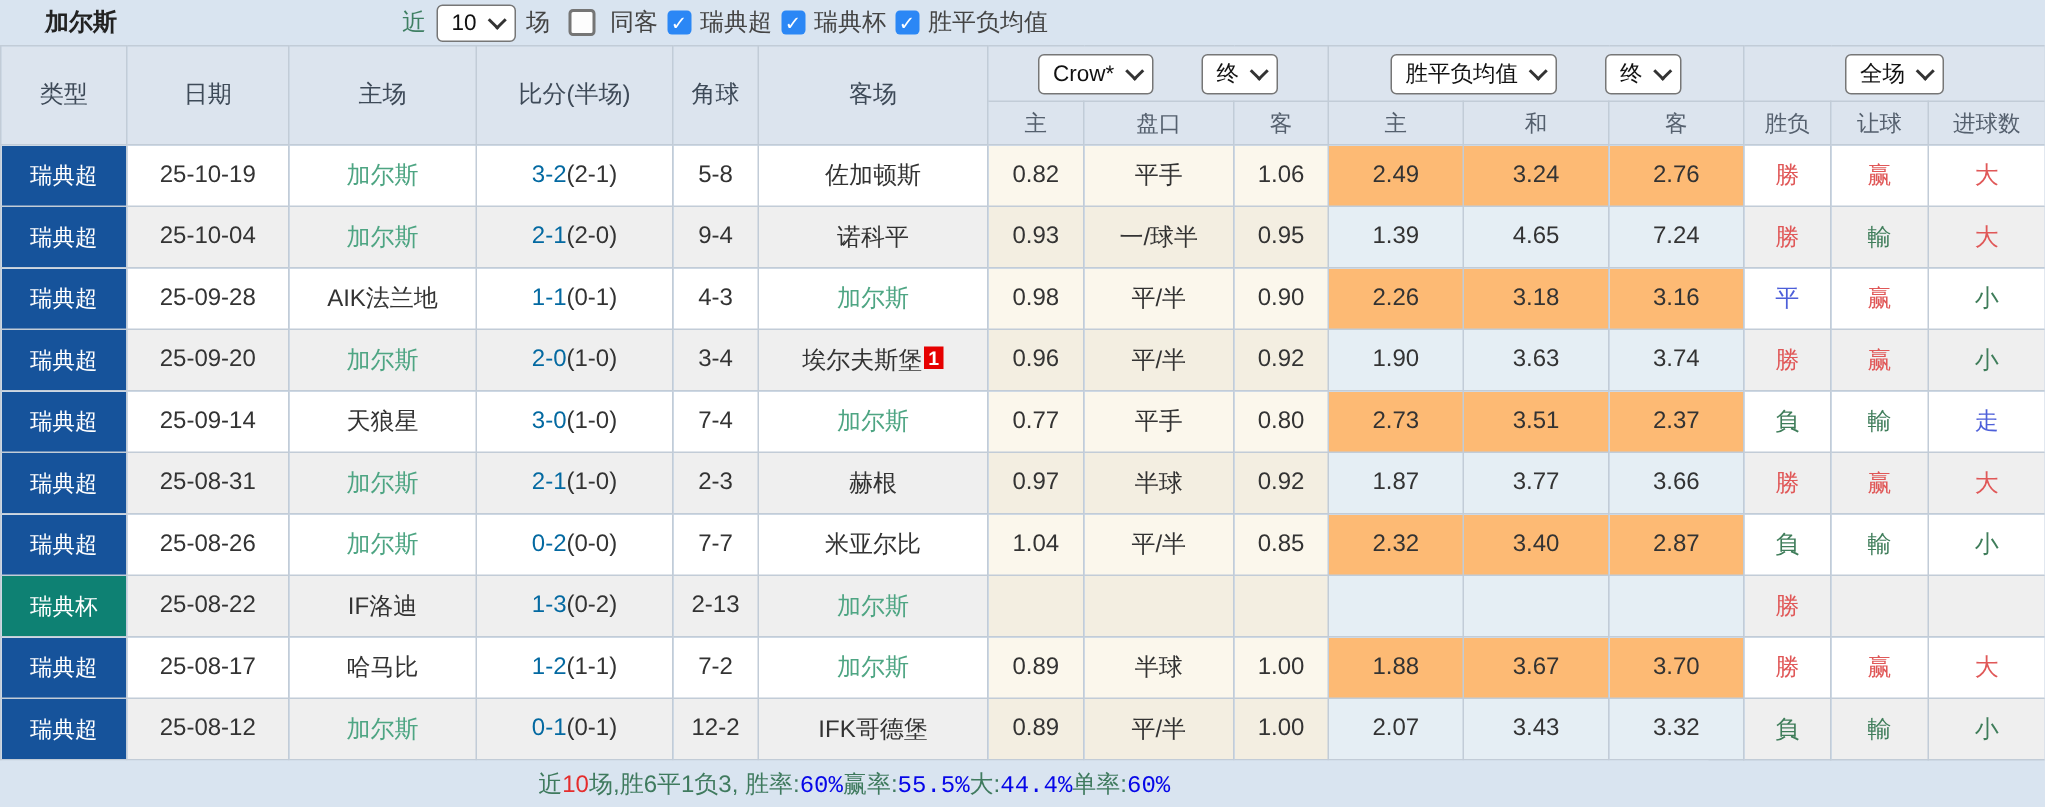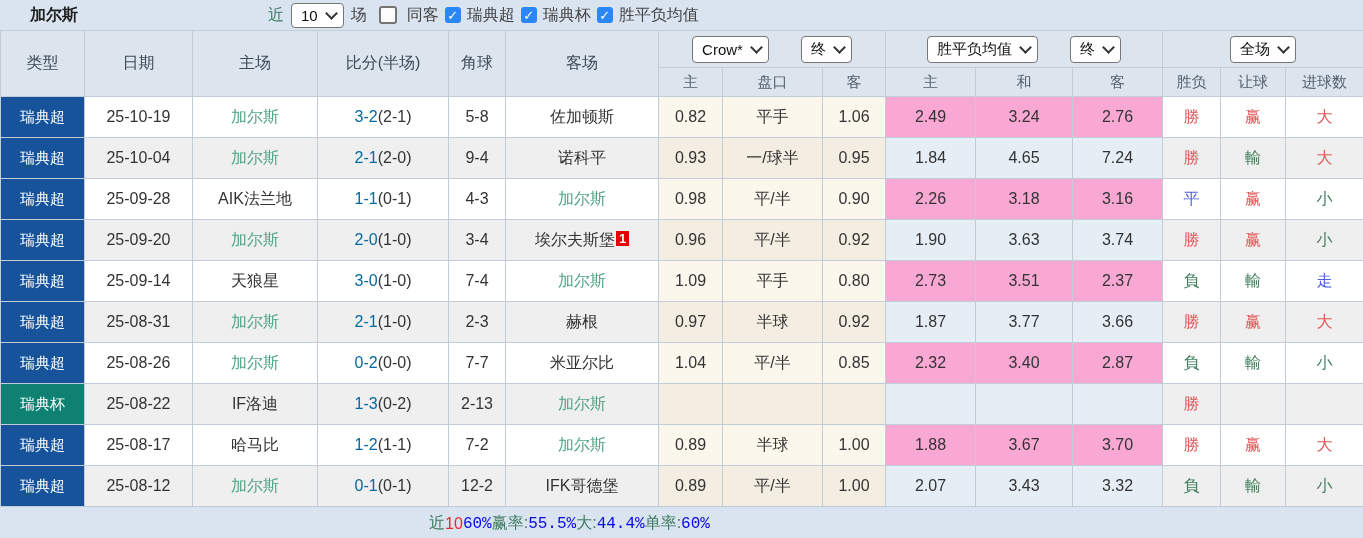--- a/index.html
+++ b/index.html
@@ -49,21 +49,21 @@
   tbody td{font-size:16px;color:#333;}
 
   td.type{color:#fff;font-size:15px;}
   td.type.super{background:#16539b;}
   td.type.cup{background:#0e8173;}
 
   tr.odd  td.plain{background:#ffffff;margin-left:44px;}
   tr.even td.plain{background:#efefef;}
   tr.odd  td.asian{background:#fbf7ec;}
   tr.even td.asian{background:#f3eee1;}
-  tr.odd  td.euro{background:#f9a8d4;}
+  tr.odd  td.euro{background:#fdba74;}
   tr.even td.euro{background:#e5eef4;}
 
   .hl-team{color:#4ea583;}
   .score-main{color:#0369a1;}
   .score-half{color:#333;text-align:center;}
   .away-badge{
     display:inline-block;background:#e60000;color:#fff;font-size:13px;
     line-height:15px;padding:0 3px;margin-left:1px;vertical-align:2px;font-weight:bold;
   }
   .res-red{color:#e05858;}
@@ -194,21 +194,21 @@
         <tr class="even">
           <td class="type super">瑞典超</td>
           <td class="plain">25-10-04</td>
           <td class="plain"><span class="hl-team">加尔斯</span></td>
           <td class="plain"><span class="score-main">2-1</span><span class="score-half">(2-0)</span></td>
           <td class="plain">9-4</td>
           <td class="plain"><span>诺科平</span></td>
           <td class="asian">0.93</td>
           <td class="asian">一/球半</td>
           <td class="asian">0.95</td>
-          <td class="euro">1.84</td>
+          <td class="euro">1.39</td>
           <td class="euro">4.65</td>
           <td class="euro">7.24</td>
           <td class="plain res-red">勝</td>
           <td class="plain res-green">輸</td>
           <td class="plain res-red">大</td>
         </tr>
         <tr class="odd">
           <td class="type super">瑞典超</td>
           <td class="plain">25-09-28</td>
           <td class="plain"><span>AIK法兰地</span></td>
@@ -242,21 +242,21 @@
           <td class="plain res-red">赢</td>
           <td class="plain res-green">小</td>
         </tr>
         <tr class="odd">
           <td class="type super">瑞典超</td>
           <td class="plain">25-09-14</td>
           <td class="plain"><span>天狼星</span></td>
           <td class="plain"><span class="score-main">3-0</span><span class="score-half">(1-0)</span></td>
           <td class="plain">7-4</td>
           <td class="plain"><span class="hl-team">加尔斯</span></td>
-          <td class="asian">1.09</td>
+          <td class="asian">0.77</td>
           <td class="asian">平手</td>
           <td class="asian">0.80</td>
           <td class="euro">2.73</td>
           <td class="euro">3.51</td>
           <td class="euro">2.37</td>
           <td class="plain res-green">負</td>
           <td class="plain res-green">輸</td>
           <td class="plain res-blue">走</td>
         </tr>
         <tr class="even">
@@ -343,20 +343,21 @@
           <td class="plain res-green">負</td>
           <td class="plain res-green">輸</td>
           <td class="plain res-green">小</td>
         </tr>
       </tbody>
   </table>
 
   <div class="footer">
       <span class="f-label">近</span>
       <span class="f-red">10</span>
+      <span class="f-label">场,胜6平1负3, 胜率:</span>
       <span class="f-blue">60%</span>
       <span class="f-label"> 赢率:</span>
       <span class="f-blue">55.5%</span>
       <span class="f-label"> 大:</span>
       <span class="f-blue">44.4%</span>
       <span class="f-label"> 单率:</span>
       <span class="f-blue">60%</span>
     </div>
 
 </div>

